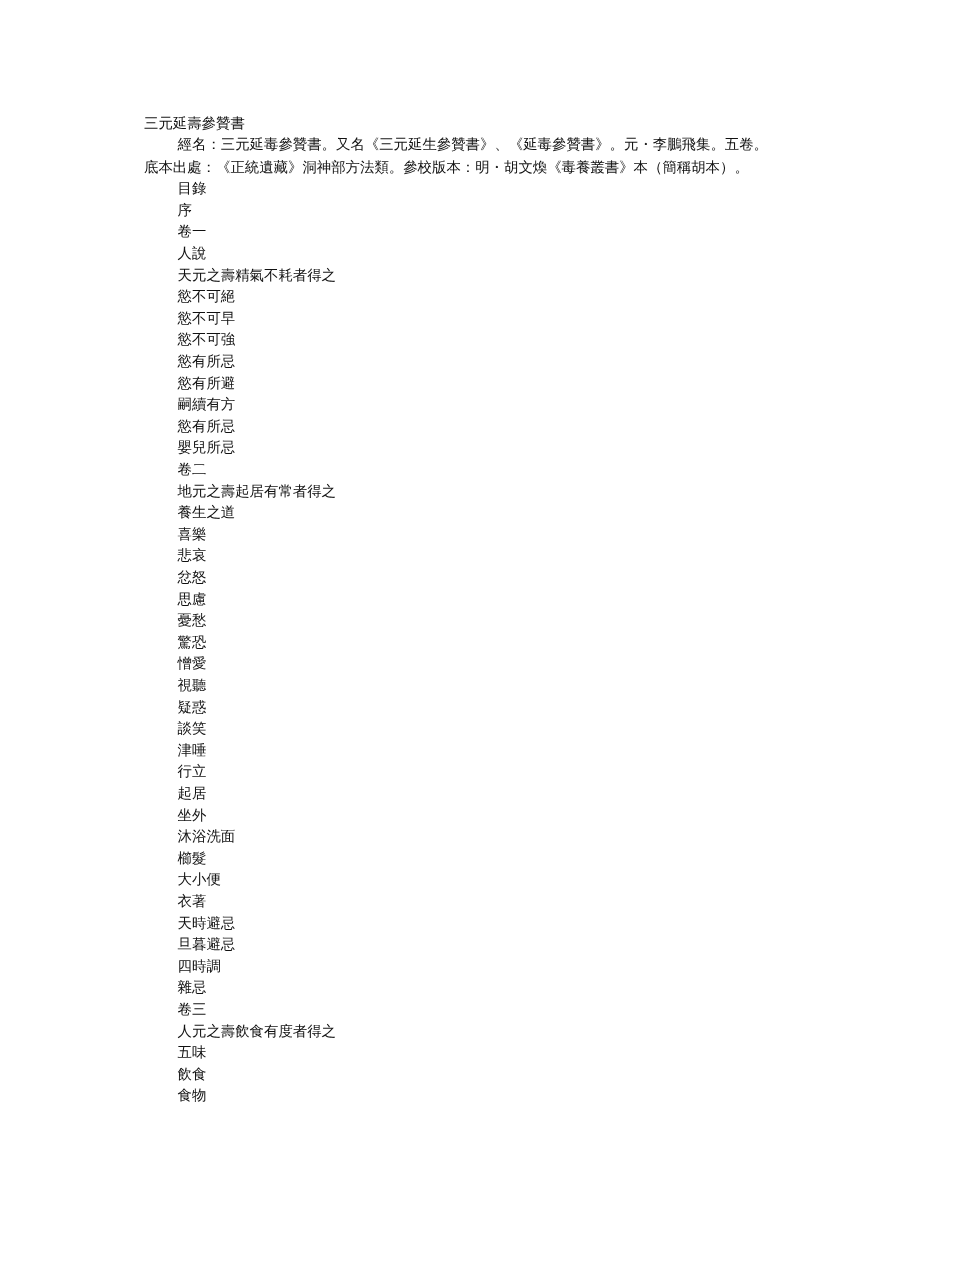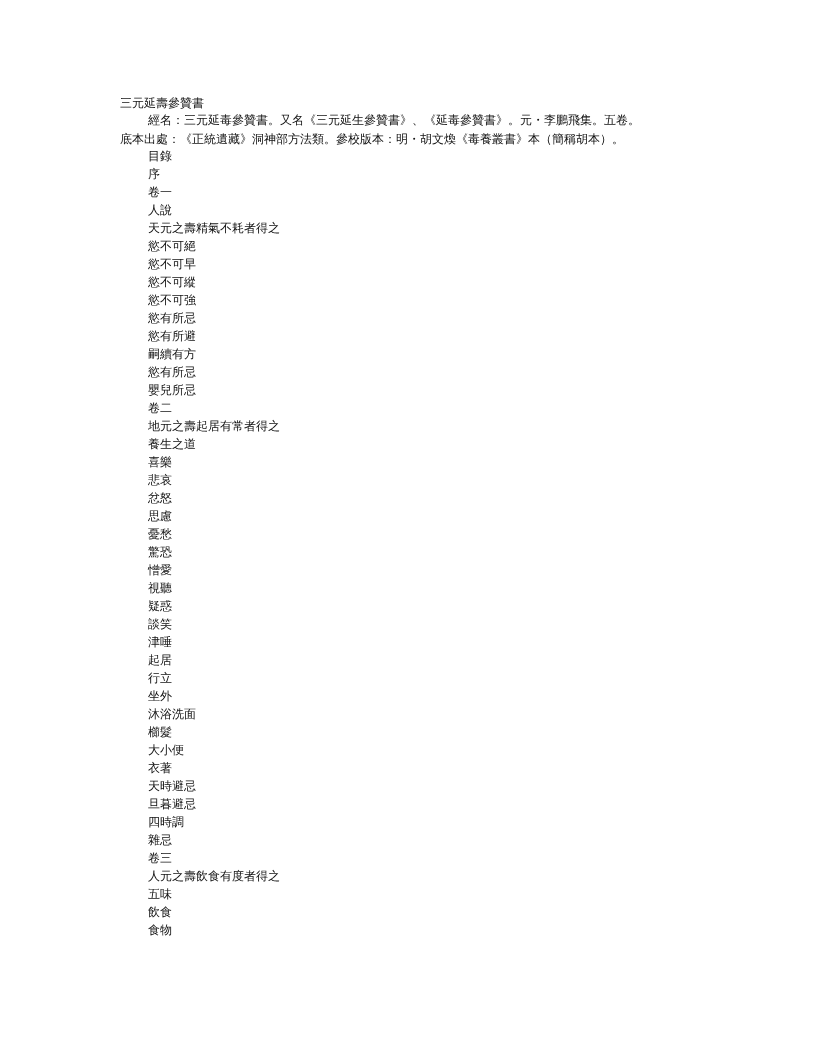--- a/index.html
+++ b/index.html
@@ -28,21 +28,20 @@
       height: 18px;
     }
     .indent {
       padding-left: 28px;
       font-family: Liberation Mono, monospace;
     }
     .toc-list {
       margin: 0;
       padding: 0;
       list-style: none;
-      font-family: Liberation Mono, monospace;
     }
     .toc-list li {
       padding-left: 28px;
       height: 18px;
       white-space: nowrap;
     }
   </style>
 </head>
 <body>
 
@@ -51,43 +50,42 @@
   <div class="line indent">經名：三元延毒參贊書。又名《三元延生參贊書》、《延毒參贊書》。元・李鵬飛集。五卷。</div>
   <div class="line">底本出處：《正統遺藏》洞神部方法類。參校版本：明・胡文煥《毒養叢書》本（簡稱胡本）。</div>
   <ul class="toc-list">
     <li>目錄</li>
     <li>序</li>
     <li>卷一</li>
     <li>人說</li>
     <li>天元之壽精氣不耗者得之</li>
     <li>慾不可絕</li>
     <li>慾不可早</li>
-    <li>慾不可縱</li>
     <li>慾不可強</li>
     <li>慾有所忌</li>
     <li>慾有所避</li>
     <li>嗣續有方</li>
     <li>慾有所忌</li>
     <li>嬰兒所忌</li>
     <li>卷二</li>
     <li>地元之壽起居有常者得之</li>
     <li>養生之道</li>
     <li>喜樂</li>
     <li>悲哀</li>
     <li>忿怒</li>
     <li>思慮</li>
     <li>憂愁</li>
     <li>驚恐</li>
     <li>憎愛</li>
     <li>視聽</li>
     <li>疑惑</li>
     <li>談笑</li>
     <li>津唾</li>
+    <li>行立</li>
     <li>起居</li>
-    <li>行立</li>
     <li>坐外</li>
     <li>沐浴洗面</li>
     <li>櫛髮</li>
     <li>大小便</li>
     <li>衣著</li>
     <li>天時避忌</li>
     <li>旦暮避忌</li>
     <li>四時調</li>
     <li>雜忌</li>
     <li>卷三</li>

